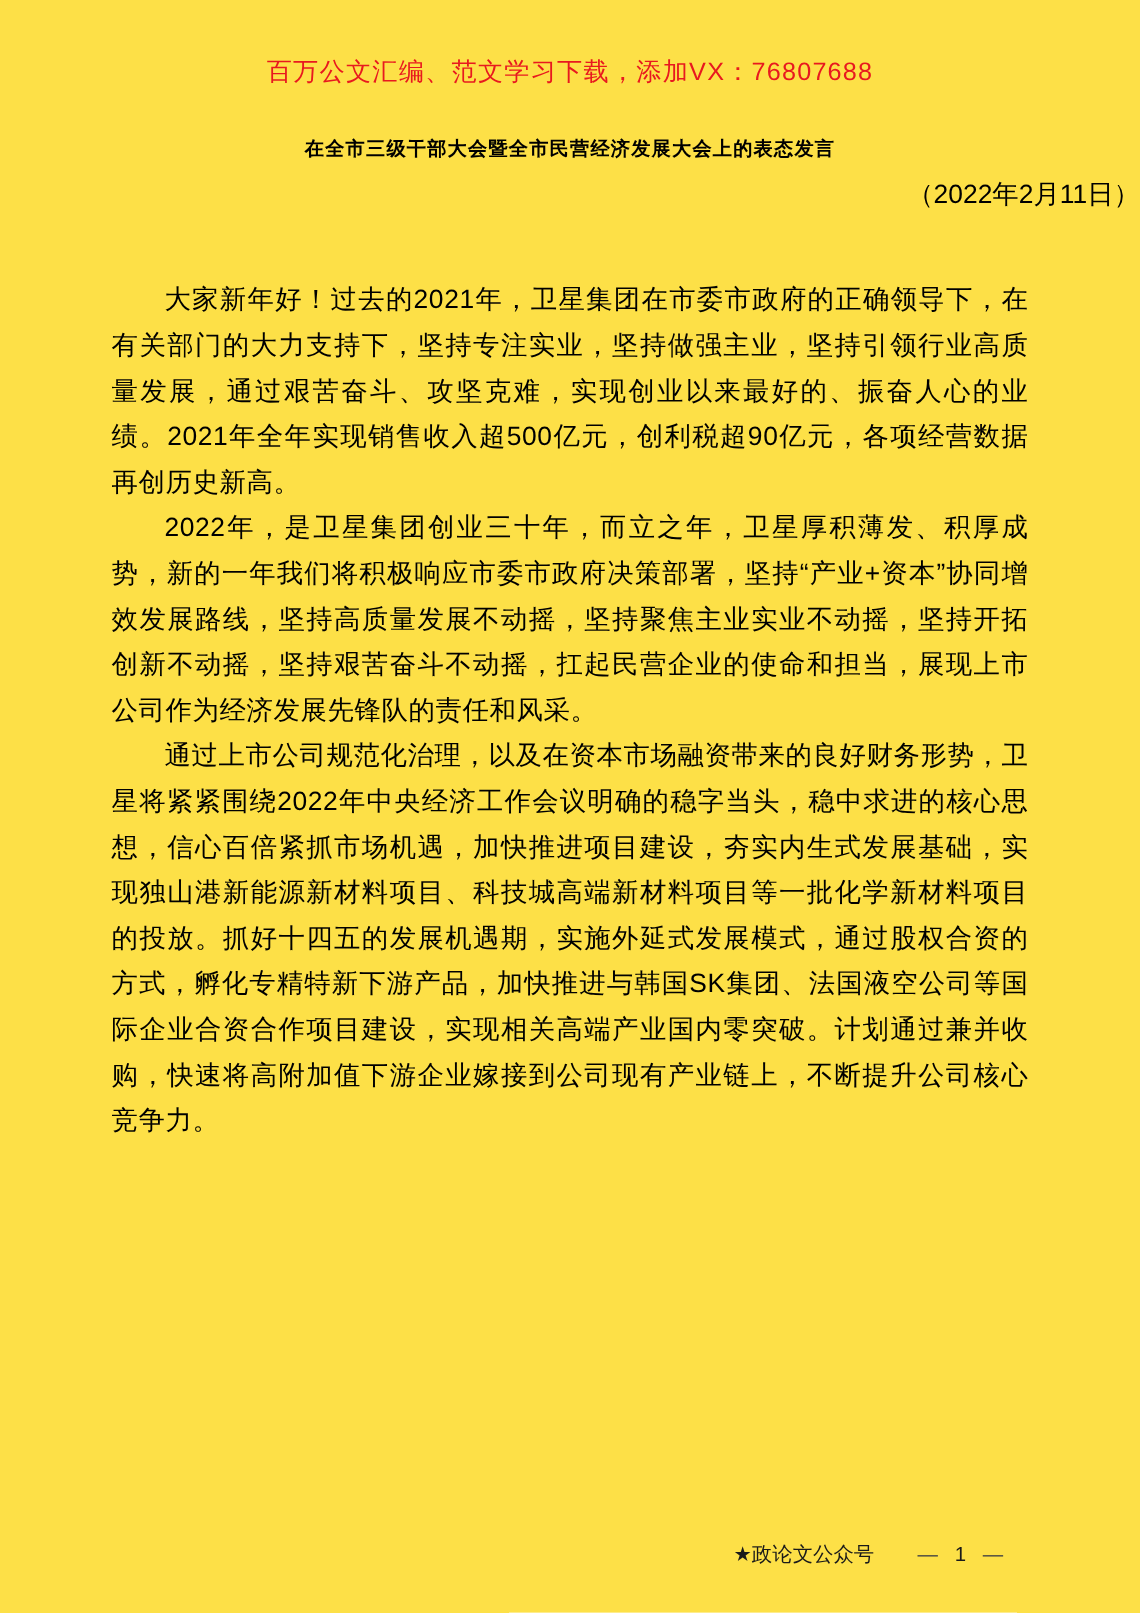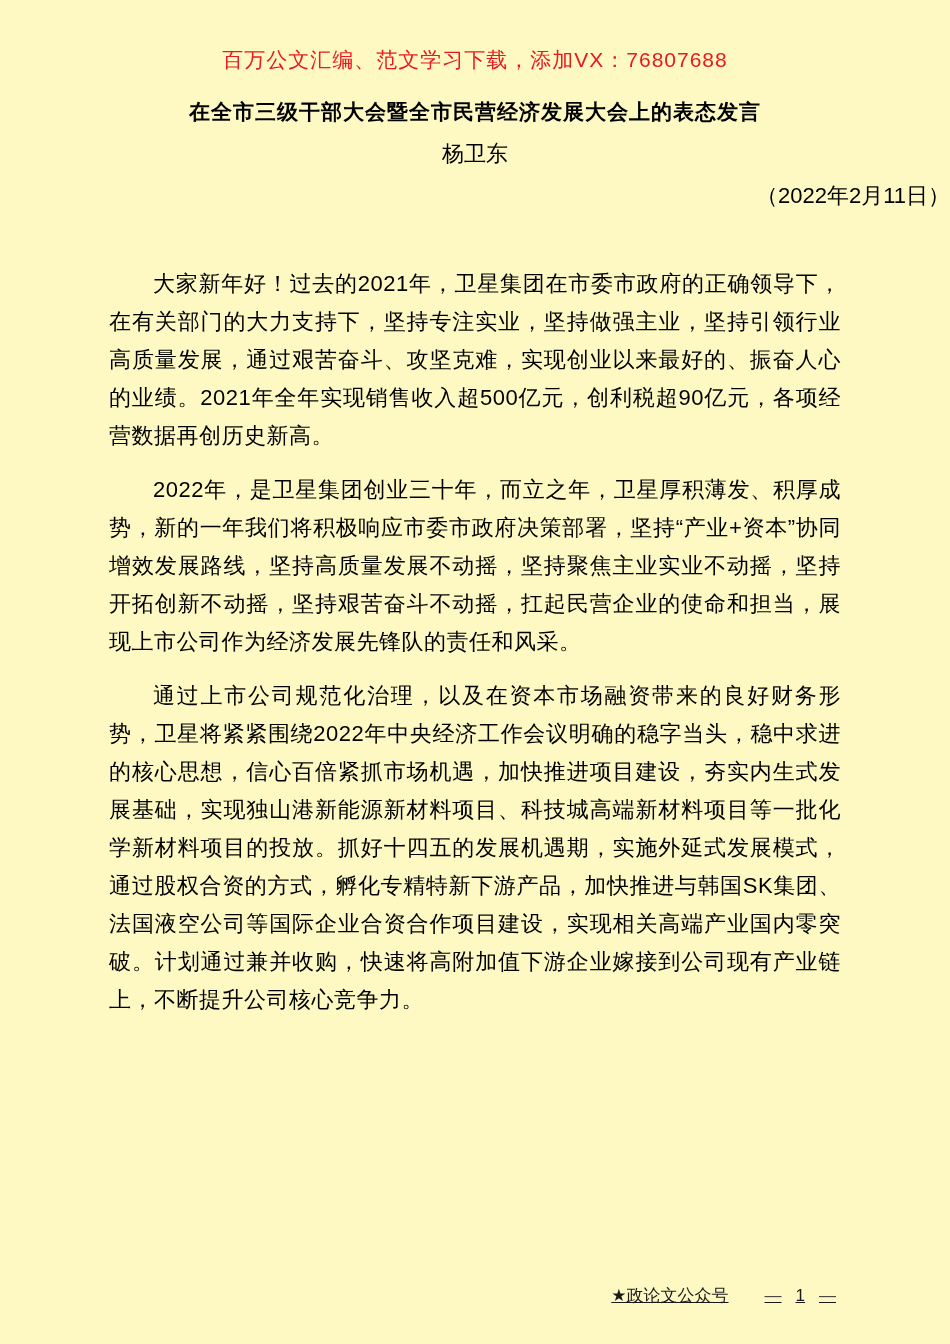--- a/index.html
+++ b/index.html
@@ -4,37 +4,37 @@
 <style>
   html, body {
     margin: 0;
     padding: 0;
     background: #ffffff;
   }
   .page {
     position: relative;
     width: 950px;
     height: 1344px;
-    background: #fef9c3;
+    background: #fde047;
     color: #000000;
     font-family: "Liberation Sans", "DejaVu Sans", sans-serif;
     overflow: hidden;
     box-sizing: border-box;
   }
   .notice {
     padding-top: 46px;
     text-align: center;
     font-size: 21px;
     letter-spacing: 1px;
     color: #e8191f;
   }
   .title {
-    margin: 24px 90px 0;
+    margin: 40px 90px 0;
     text-align: center;
-    font-size: 21px;
+    font-size: 16px;
     font-weight: bold;
     letter-spacing: 1px;
   }
   .author {
     margin-top: 13px;
     text-align: center;
     font-size: 22px;
   }
   .date {
     margin-top: 12px;
@@ -42,47 +42,45 @@
     font-size: 22px;
   }
   .content {
     margin: 54px 93px 0 93px;
     font-size: 22px;
     line-height: 38px;
     text-align: justify;
     letter-spacing: 0.5px;
   }
   .para {
-    margin: 16px;
+    margin: 0;
     text-indent: 2em;
   }
   .footer {
     position: absolute;
     top: 1284px;
     right: 100px;
     display: flex;
     align-items: center;
     font-size: 17px;
     color: #1a1a1a;
-    text-decoration: underline;
   }
   .footer .src { margin-right: 22px; }
   .footer .dash { color: #444; margin: 0 14px; }
   .footer .num { color: #1a1a1a; }
 </style>
 </head>
 <body>
 
 <div class="page">
 
   <div class="notice">百万公文汇编、范文学习下载，添加VX：76807688</div>
 
   <h1 class="title">在全市三级干部大会暨全市民营经济发展大会上的表态发言</h1>
 
-  <div class="author">杨卫东</div>
 
   <div class="date">（2022年2月11日）</div>
 
   <div class="content">
     <p class="para">大家新年好！过去的2021年，卫星集团在市委市政府的正确领导下，在有关部门的大力支持下，坚持专注实业，坚持做强主业，坚持引领行业高质量发展，通过艰苦奋斗、攻坚克难，实现创业以来最好的、振奋人心的业绩。2021年全年实现销售收入超500亿元，创利税超90亿元，各项经营数据再创历史新高。</p>
     <p class="para">2022年，是卫星集团创业三十年，而立之年，卫星厚积薄发、积厚成势，新的一年我们将积极响应市委市政府决策部署，坚持“产业+资本”协同增效发展路线，坚持高质量发展不动摇，坚持聚焦主业实业不动摇，坚持开拓创新不动摇，坚持艰苦奋斗不动摇，扛起民营企业的使命和担当，展现上市公司作为经济发展先锋队的责任和风采。</p>
     <p class="para">通过上市公司规范化治理，以及在资本市场融资带来的良好财务形势，卫星将紧紧围绕2022年中央经济工作会议明确的稳字当头，稳中求进的核心思想，信心百倍紧抓市场机遇，加快推进项目建设，夯实内生式发展基础，实现独山港新能源新材料项目、科技城高端新材料项目等一批化学新材料项目的投放。抓好十四五的发展机遇期，实施外延式发展模式，通过股权合资的方式，孵化专精特新下游产品，加快推进与韩国SK集团、法国液空公司等国际企业合资合作项目建设，实现相关高端产业国内零突破。计划通过兼并收购，快速将高附加值下游企业嫁接到公司现有产业链上，不断提升公司核心竞争力。</p>
   </div>
 
   <div class="footer">

